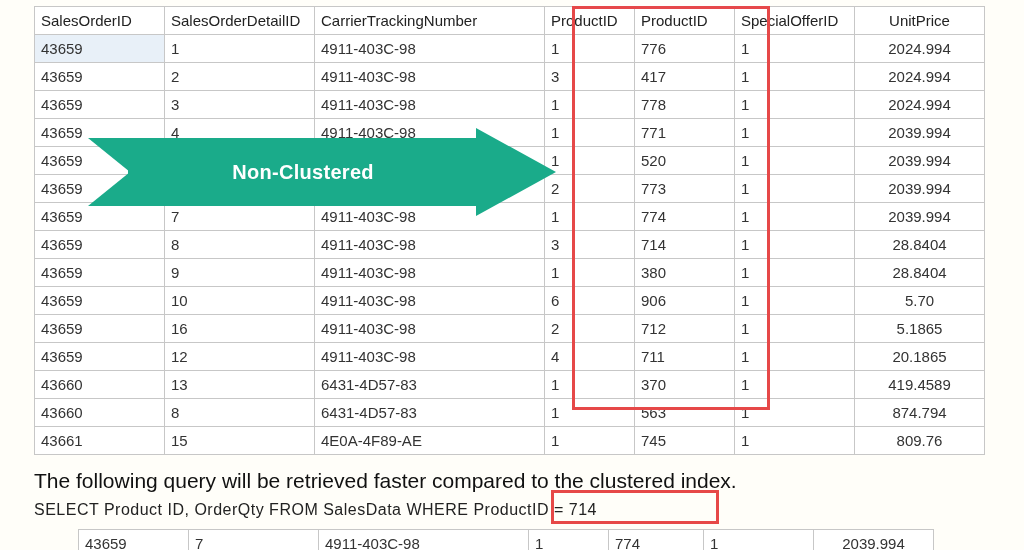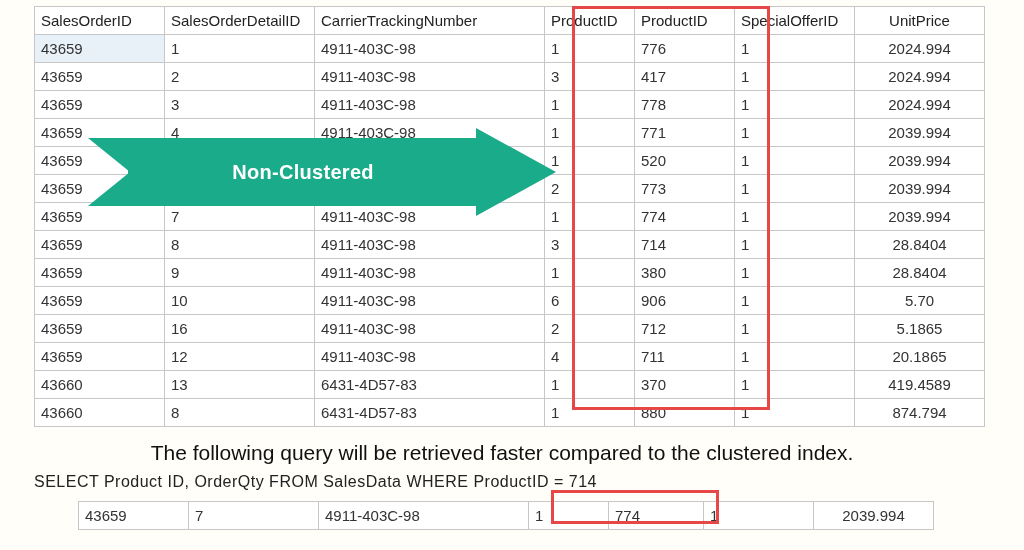--- a/index.html
+++ b/index.html
@@ -3,21 +3,21 @@
 <meta charset="utf-8">
 <style>
   html,body{margin:0;padding:0;background:#fffef9;font-family:Arial,Helvetica,sans-serif;color:#222;-webkit-font-smoothing:antialiased;}
   .page{width:1004px;height:550px;position:relative;box-sizing:border-box;padding:6px 34px 0 34px;}
   table{border-collapse:collapse;width:100%;font-size:15px;table-layout:fixed;}
   th,td{border:1px solid #c7c7c7;padding:3px 6px;white-space:nowrap;overflow:hidden;text-overflow:ellipsis;height:21px;}
   th{background:#fff;font-weight:400;color:#222;text-align:left;}
   td{background:#fff;color:#333;}
   .rt{text-align:center;}
   .sel{background:#e8f0f8;}
-  .caption{font-size:21px;margin:14px 0 8px 0;color:#111;text-align:center;}
+  .caption{font-size:21px;margin:14px 0 8px 0;color:#111;}
   .code{font-family:Liberation Sans, sans-serif;font-size:16px;letter-spacing:0.5px;margin:2px 0 10px 0;white-space:nowrap;}
   .hlbox1{position:absolute;border:3px solid #e64848;pointer-events:none;z-index:5;}
   .hlbox2{position:absolute;border:3px solid #e64848;pointer-events:none;z-index:5;}
   .arrow{position:absolute;z-index:6;pointer-events:none;}
   .arrow-body{position:absolute;background:#1aab8a;color:#fff;font-weight:700;font-size:20px;display:flex;align-items:center;justify-content:center;font-family:Arial,sans-serif;letter-spacing:0.3px;}
   .arrow-head{position:absolute;width:0;height:0;border-top:44px solid transparent;border-bottom:44px solid transparent;border-left:80px solid #1aab8a;}
   .arrow-tail{position:absolute;width:0;height:0;border-top:34px solid #1aab8a;border-bottom:34px solid #1aab8a;border-left:42px solid transparent;}
   .t2wrap{padding:0 44px 0 44px;}
   .t2 td{font-size:15px;}
 </style>
@@ -162,23 +162,32 @@
           <td>1</td>
           <td>370</td>
           <td>1</td>
           <td class="rt">419.4589</td>
         </tr>
         <tr>
           <td>43660</td>
           <td>8</td>
           <td>6431-4D57-83</td>
           <td>1</td>
-          <td>880</td>
+          <td>563</td>
           <td>1</td>
           <td class="rt">874.794</td>
+        </tr>
+        <tr>
+          <td>43661</td>
+          <td>15</td>
+          <td>4E0A-4F89-AE</td>
+          <td>1</td>
+          <td>745</td>
+          <td>1</td>
+          <td class="rt">809.76</td>
         </tr>
       </tbody>
 </table>
 
 <div class="hlbox1" style="left:572px;top:6px;width:192px;height:398px;"></div>
 
 <div class="arrow" style="left:88px;top:128px;width:470px;height:88px;">
   <div class="arrow-tail" style="left:0;top:10px;"></div>
   <div class="arrow-body" style="left:40px;top:10px;width:350px;height:68px;">Non-Clustered</div>
   <div class="arrow-head" style="left:388px;top:0;"></div>

